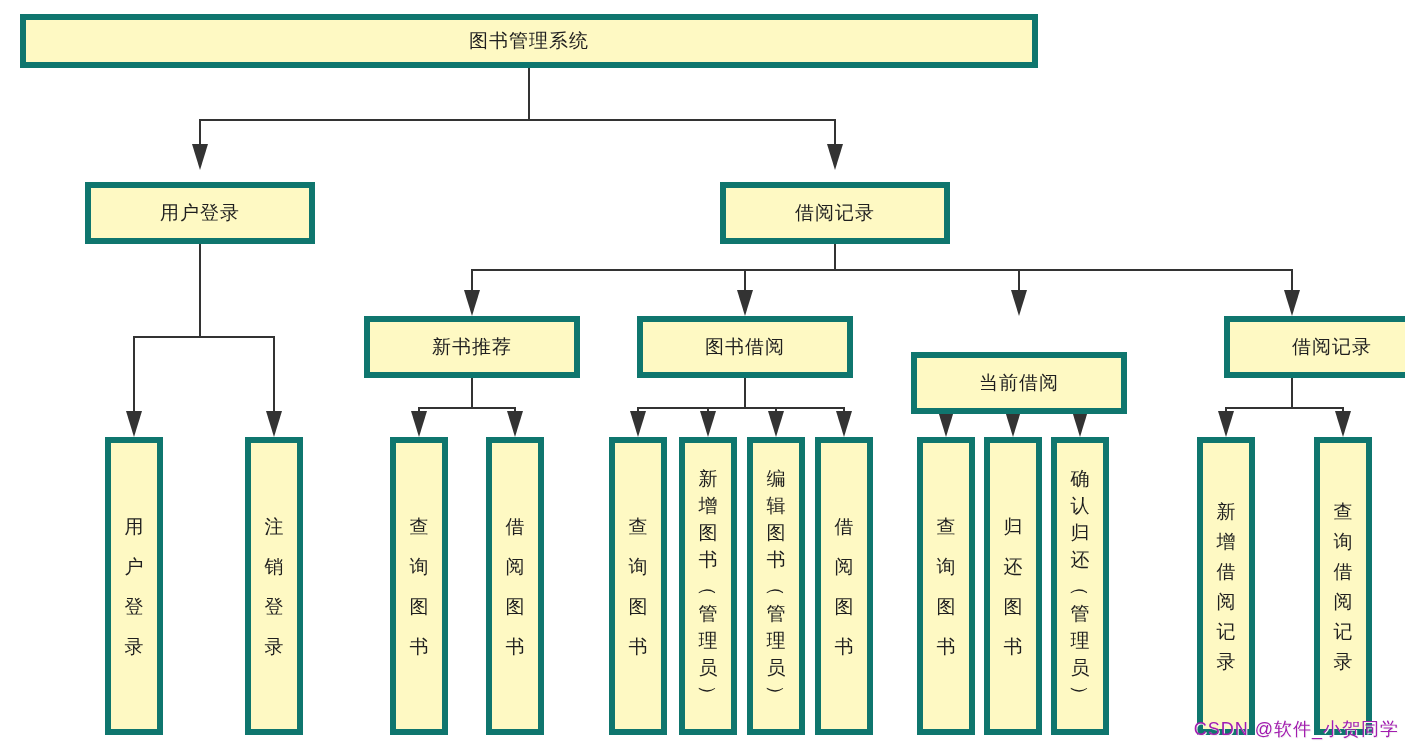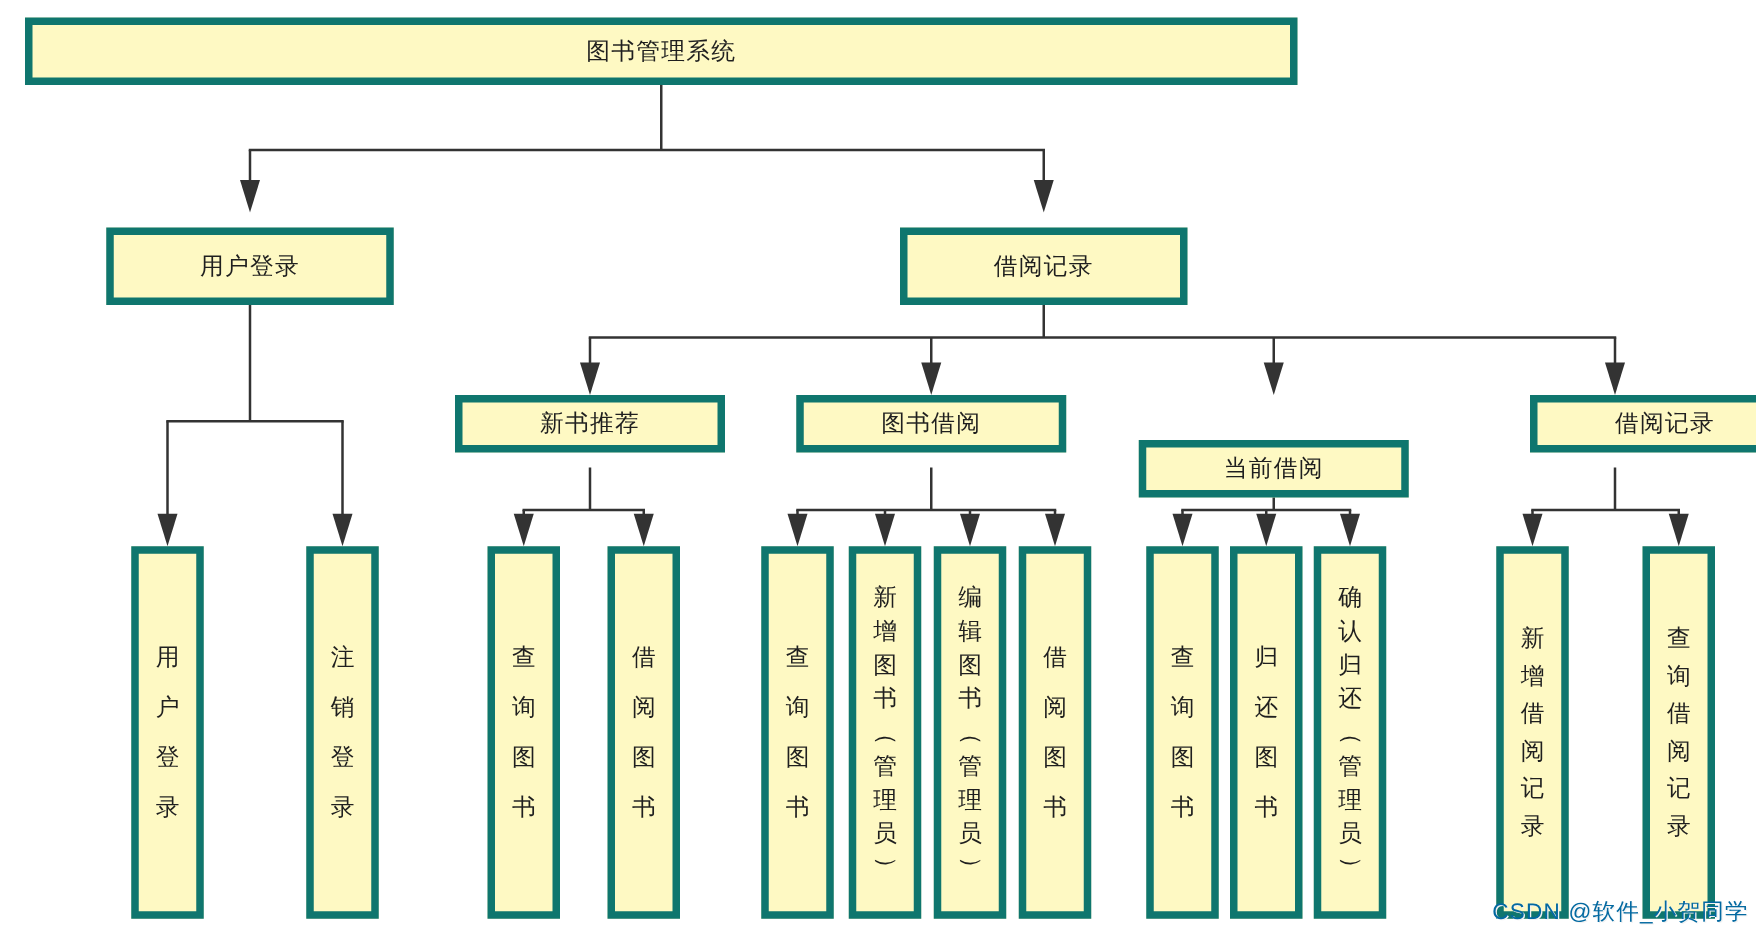--- a/index.html
+++ b/index.html
@@ -7,31 +7,31 @@
   #canvas{position:relative;width:1405px;height:747px;background:#ffffff;overflow:hidden;}
   #connectors{position:absolute;left:0;top:0;width:1405px;height:747px;}
   .box{
     position:absolute;box-sizing:border-box;border:6px solid #0f766e;background:#fef9c3;
     display:flex;align-items:center;justify-content:center;
     color:#1f1f1f;font-size:19px;letter-spacing:1px;
   }
   .root-box{left:20px;top:14px;width:1018px;height:54px;font-size:19px;}
   .lvl2{top:170px;height:62px;width:230px;margin-top:12px;}
   .lvl2.a{left:85px;} .lvl2.b{left:720px;}
-  .lvl3{top:316px;height:46px;width:216px;}
+  .lvl3{top:316px;height:62px;width:216px;}
   .lvl3.c1{left:364px;} .lvl3.c2{left:637px;font-family:Liberation Mono, monospace;} .lvl3.c3{left:911px;margin-top:36px;} .lvl3.c4{left:1184px;margin-left:40px;}
   .leaf{top:437px;height:298px;width:58px;padding:6px 0;}
   .vtext{display:flex;flex-direction:column;align-items:center;justify-content:center;
          height:100%;font-size:19px;letter-spacing:0;line-height:1;color:#1f1f1f;}
   .vtext span{display:block;line-height:1;}
   .vtext .rot{transform:rotate(90deg);}
   .len4{gap:21px;} .len6{gap:11px;} .len9{gap:8px;}
   .watermark{
     position:absolute;right:6px;bottom:6px;
-    font-size:18px;color:#0369a1;letter-spacing:1px;
+    font-size:18px;color:#a21caf;letter-spacing:1px;
     text-shadow:1px 1px 0 #f2f2f2;white-space:nowrap;
   }
 </style>
 </head>
 <body>
 
 <div id="canvas">
 
   <svg id="connectors" viewBox="0 0 1405 747" xmlns="http://www.w3.org/2000/svg">
     <g stroke="#333333" stroke-width="2" fill="none">

